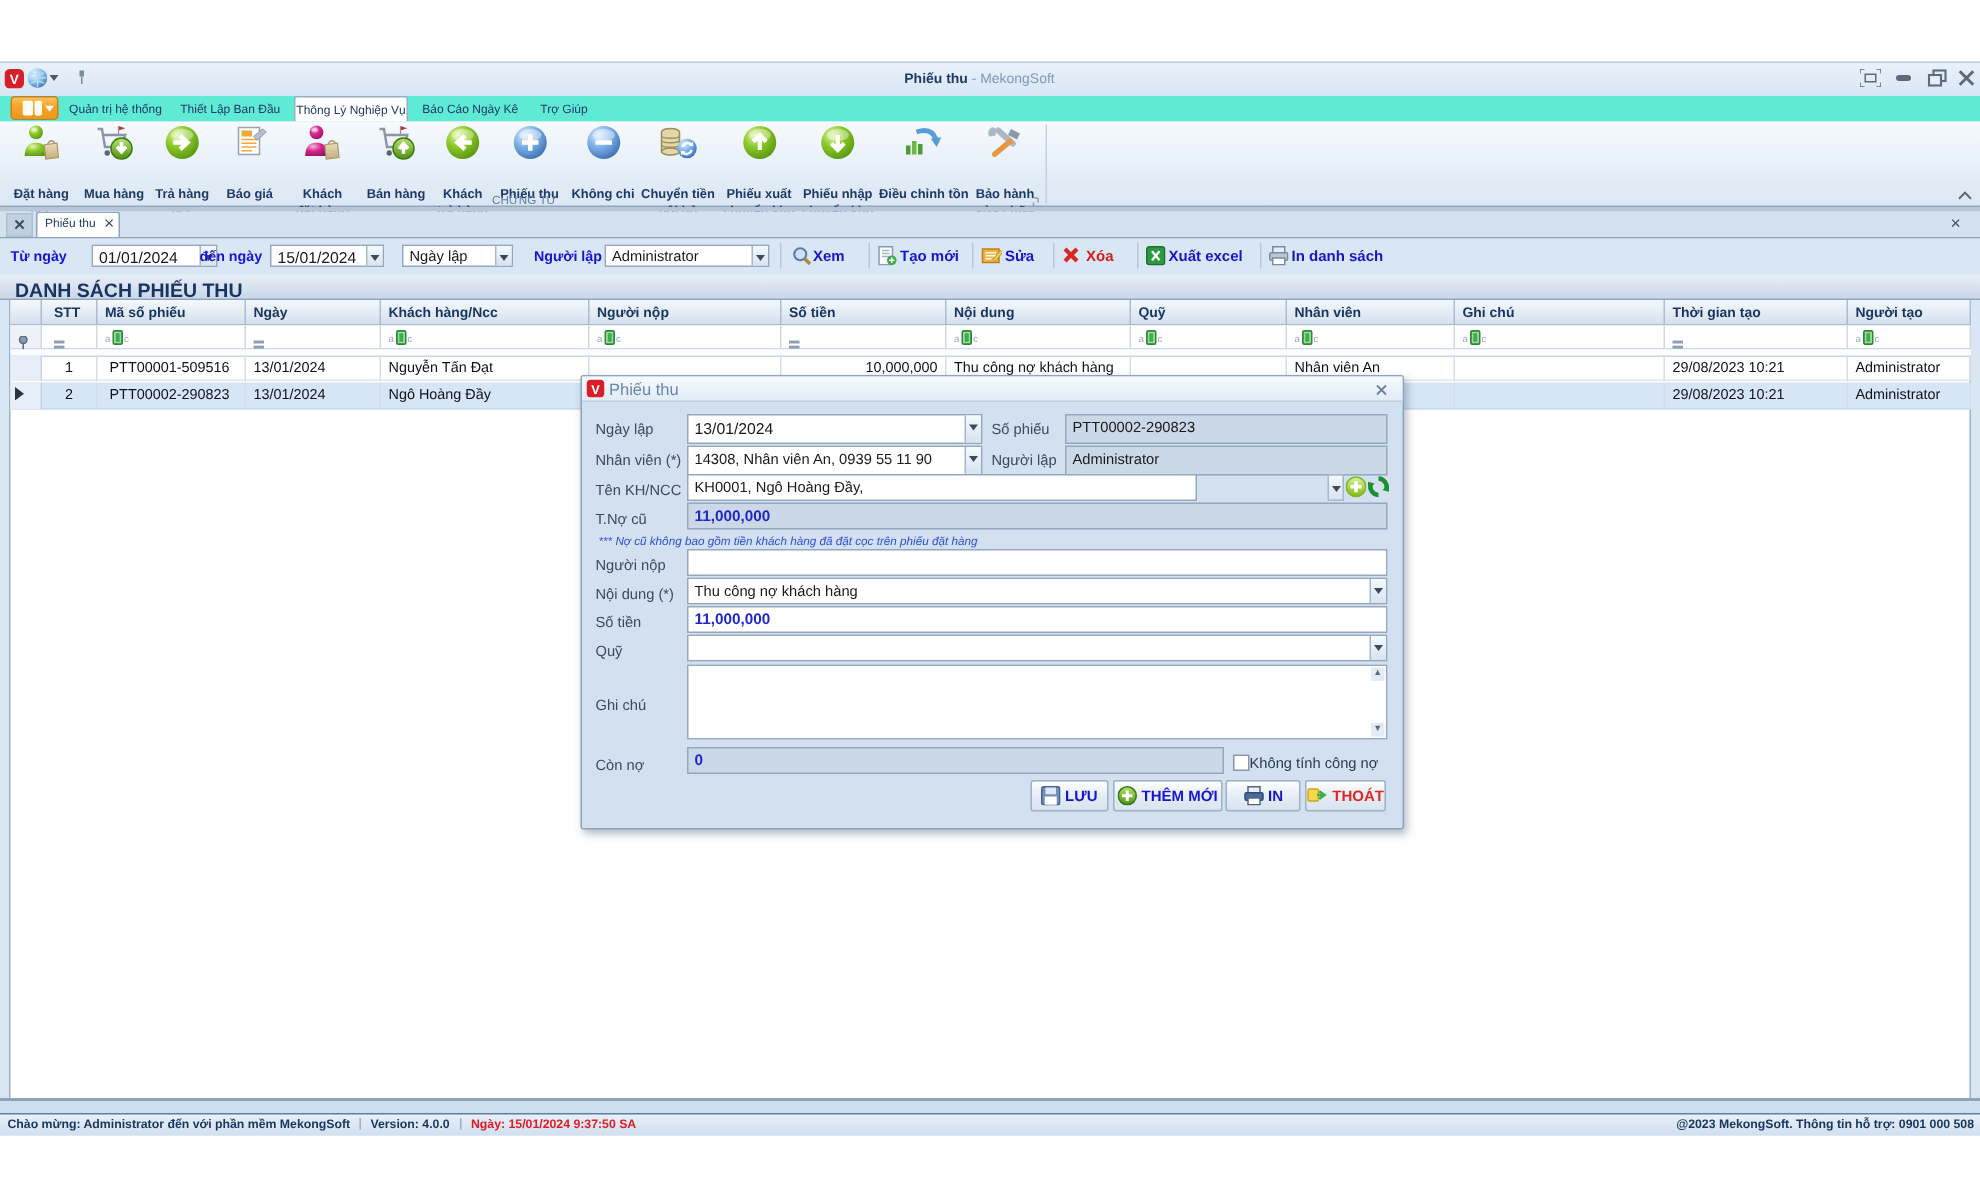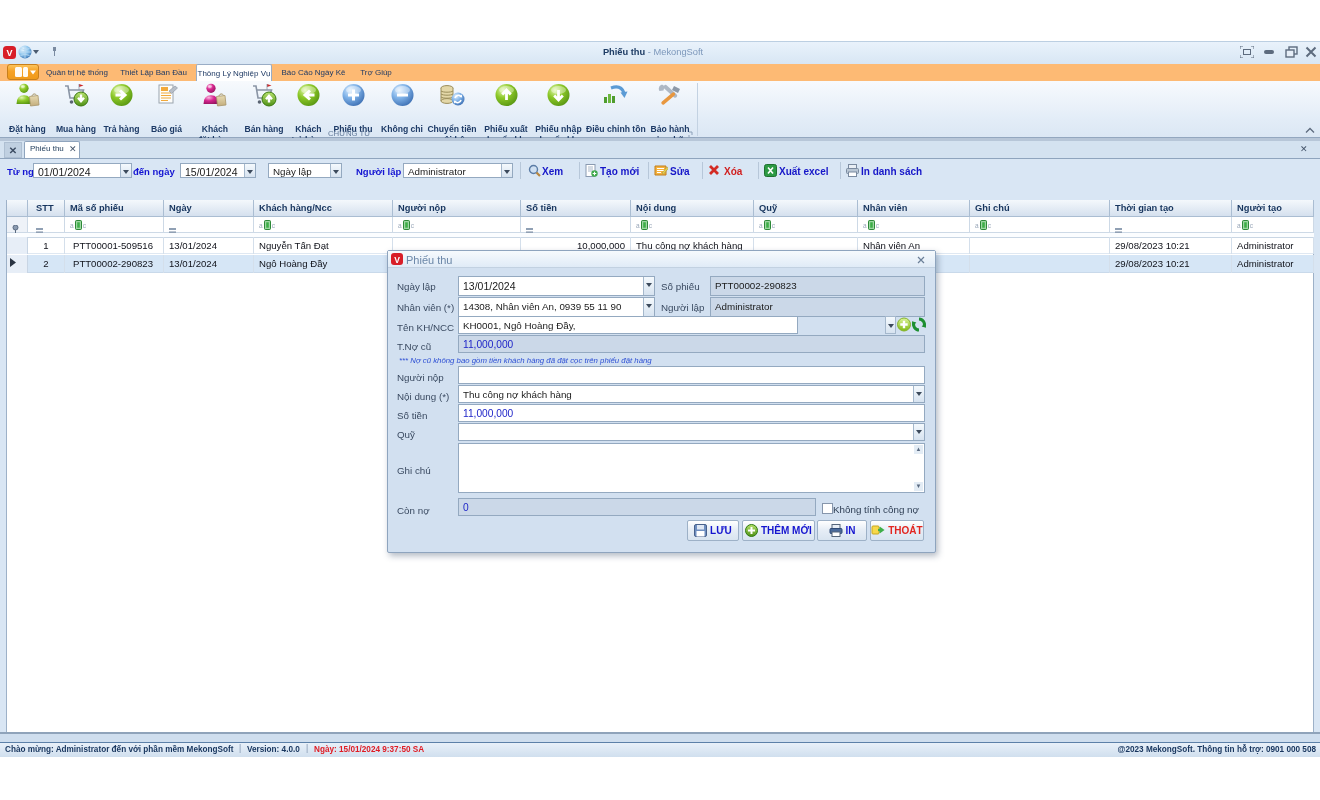--- a/index.html
+++ b/index.html
@@ -4,21 +4,21 @@
 html,body{margin:0;padding:0}
 body{width:1320px;height:800px;background:#fff;font-family:"Liberation Sans",sans-serif;position:relative;overflow:hidden}
 .abs{position:absolute}
 #win{position:absolute;left:0;top:41px;width:1320px;height:715px;background:#d9e6f4;border-top:1px solid #bccfe2}
 
 #titlebar{position:absolute;left:0;top:0;width:1320px;height:22px;background:linear-gradient(#e9f2fb,#d8e6f4)}
 #apptitle{position:absolute;top:5px;left:-7px;width:1320px;text-align:center;font-size:9.3px;color:#7d98bb}
 #apptitle .t1{color:#1e3c64;font-weight:bold}
 .wbtn{position:absolute;top:4px;color:#5d6b7e;font-size:10px}
 
-#tabrow{position:absolute;left:0;top:22px;width:1320px;height:17px;background:#fdba74}
+#tabrow{position:absolute;left:0;top:22px;width:1320px;height:17px;background:#5eead4}
 .rtab{position:absolute;top:0;height:17px;font-size:8px;color:#1f3a64;text-align:center;line-height:17px;white-space:nowrap}
 .rtab.active{background:#fff;border:1px solid #9aadc6;border-bottom:none;border-radius:2px 2px 0 0;box-sizing:border-box}
 #appbtn{position:absolute;left:7px;top:0;width:32px;height:16px;background:linear-gradient(#fcc45c,#f6a124 45%,#f09a1a);border:1px solid #c87f1b;border-radius:3px;box-sizing:border-box}
 
 #ribbon{position:absolute;left:0;top:39px;width:1320px;height:57px;background:linear-gradient(#f7fafd,#e2ecf7 70%,#dbe7f4);border-bottom:1px solid #93a7bf;box-sizing:border-box}
 .ritem{position:absolute;top:2px;text-align:center}
 .ritem .ic{display:block;margin:0 auto;height:24px}
 .ritem .lb{display:block;margin-top:17px;font-size:8.6px;font-weight:bold;color:#1d3a66;line-height:10.5px;white-space:nowrap}
 #grpcap{position:absolute;left:3px;top:48px;width:693px;text-align:center;font-size:7.8px;color:#647b9a}
 #grpsep{position:absolute;left:697px;top:2px;width:1px;height:53px;background:#c3d2e2}
@@ -53,21 +53,21 @@
 #sumrow{position:absolute;left:0;top:513px;width:1307px;height:18px;background:linear-gradient(#fbfdfe,#dde8f3);border-top:1px solid #a9bcd1;box-sizing:border-box}
 
 #footband{position:absolute;left:0;top:690px;width:1320px;height:10px;background:#cfdeee;border-top:2px solid #8fa3ba;box-sizing:border-box}
 #statusbar{position:absolute;left:0;top:700px;width:1320px;height:15px;background:linear-gradient(#e8f0f9,#d0dfee);border-top:1px solid #5c80a8;box-sizing:border-box;font-size:8.2px;font-weight:bold;color:#17355e;white-space:nowrap}
 
 #dlg{position:absolute;left:387px;top:208px;width:549px;height:303px;background:#d2e0f0;border:1px solid #8ea4be;border-radius:2px;box-sizing:border-box;box-shadow:2px 3px 6px rgba(40,60,90,.35)}
 #dlgtitle{position:absolute;left:0;top:0;width:100%;height:17px;background:linear-gradient(#f6fafd,#e0ebf7);border-bottom:1px solid #c2d1e1;box-sizing:border-box}
 .dlabel{position:absolute;font-size:9.8px;color:#3a4a61;white-space:nowrap}
 .dinput{position:absolute;background:#fff;border:1px solid #94a9c0;box-sizing:border-box;font-size:9.8px;color:#1a1a1a;padding:3px 0 0 4px;white-space:nowrap}
 .dinput.ro{background:#cbd8e8}
-.dmoney{font-weight:normal;color:#1f25c8;font-size:10.2px!important}
+.dmoney{font-weight:bold;color:#1f25c8;font-size:10.2px!important}
 .dbtn{position:absolute;top:269px;height:21px;background:linear-gradient(#ffffff,#e7eef6 45%,#d8e4f0);border:1px solid #9db1c7;border-radius:2px;box-sizing:border-box;font-size:10px;font-weight:bold;color:#1515cf;text-align:center;white-space:nowrap}
 </style></head>
 <body>
 <div id="win">
   <svg width="0" height="0" style="position:absolute">
       <defs>
     <radialGradient id="ggr" cx="35%" cy="28%" r="80%">
           <stop offset="0" stop-color="#e2f8b0"></stop>
           <stop offset="45%" stop-color="#8cc827"></stop>
           <stop offset="100%" stop-color="#559311"></stop>
@@ -295,21 +295,21 @@
   <div id="doctabs">
     <div id="dtclose">✕</div>
     <div id="dtab">
         <span style="position:absolute;left:5px;top:2px">Phiếu thu</span>
         <span style="position:absolute;left:44px;top:2px;font-size:9px;color:#44546a">✕</span>
       </div>
     <span style="position:absolute;left:1300px;top:3px;font-size:9px;color:#44546a">✕</span>
   </div>
   <div id="filterbar">
     <span class="flabel" style="left:7px">Từ ngày</span>
-    <div class="finput" style="left:33px;width:99px;font-size:10.5px">01/01/2024<span class="fdrop"></span></div>
+    <div class="finput" style="left:61px;width:84px;font-size:10.5px">01/01/2024<span class="fdrop"></span></div>
     <span class="flabel" style="left:133px">đến ngày</span>
     <div class="finput" style="left:180px;width:76px;font-size:10.5px">15/01/2024<span class="fdrop"></span></div>
     <div class="finput" style="left:268px;width:74px">Ngày lập<span class="fdrop"></span></div>
     <span class="flabel" style="left:356px">Người lập</span>
     <div class="finput" style="left:403px;width:110px">Administrator<span class="fdrop"></span></div>
     <div class="fsep" style="left:520px"></div>
     <svg class="abs" style="left:528px;top:5px" width="13" height="13">
         <circle cx="5.5" cy="5.5" r="4" fill="#cfe0f2" stroke="#5b7ca6" stroke-width="1.4"></circle>
         <path d="M8.5 8.5 L12 12" stroke="#b8863e" stroke-width="2.2"></path>
       </svg>
@@ -341,20 +341,23 @@
       </svg>
     <span class="fbtn" style="left:779px">Xuất excel</span>
     <div class="fsep" style="left:840px"></div>
     <svg class="abs" style="left:846px;top:5px" width="13" height="13">
         <rect x="2.5" y="0.5" width="8" height="4" fill="#e8eef5" stroke="#7a8aa0"></rect>
         <rect x="0.5" y="4.5" width="12" height="5" rx="1" fill="#b9c6d4" stroke="#7a8aa0"></rect>
         <rect x="2.5" y="8" width="8" height="4.5" fill="#fff" stroke="#7a8aa0"></rect>
       </svg>
     <span class="fbtn" style="left:861px">In danh sách</span>
   </div>
+  <div id="captionbar">
+      <span>DANH SÁCH PHIẾU THU</span>
+    </div>
   <div id="grid">
     <div class="ghead">
       <div class="gh" style="left:0;width:21px"></div>
       <div class="gh" style="left:21px;width:37px;padding-left:8px">STT</div>
       <div class="gh" style="left:58px;width:99px">Mã số phiếu</div>
       <div class="gh" style="left:157px;width:90px">Ngày</div>
       <div class="gh" style="left:247px;width:139px">Khách hàng/Ncc</div>
       <div class="gh" style="left:386px;width:128px">Người nộp</div>
       <div class="gh" style="left:514px;width:110px">Số tiền</div>
       <div class="gh" style="left:624px;width:123px">Nội dung</div>

